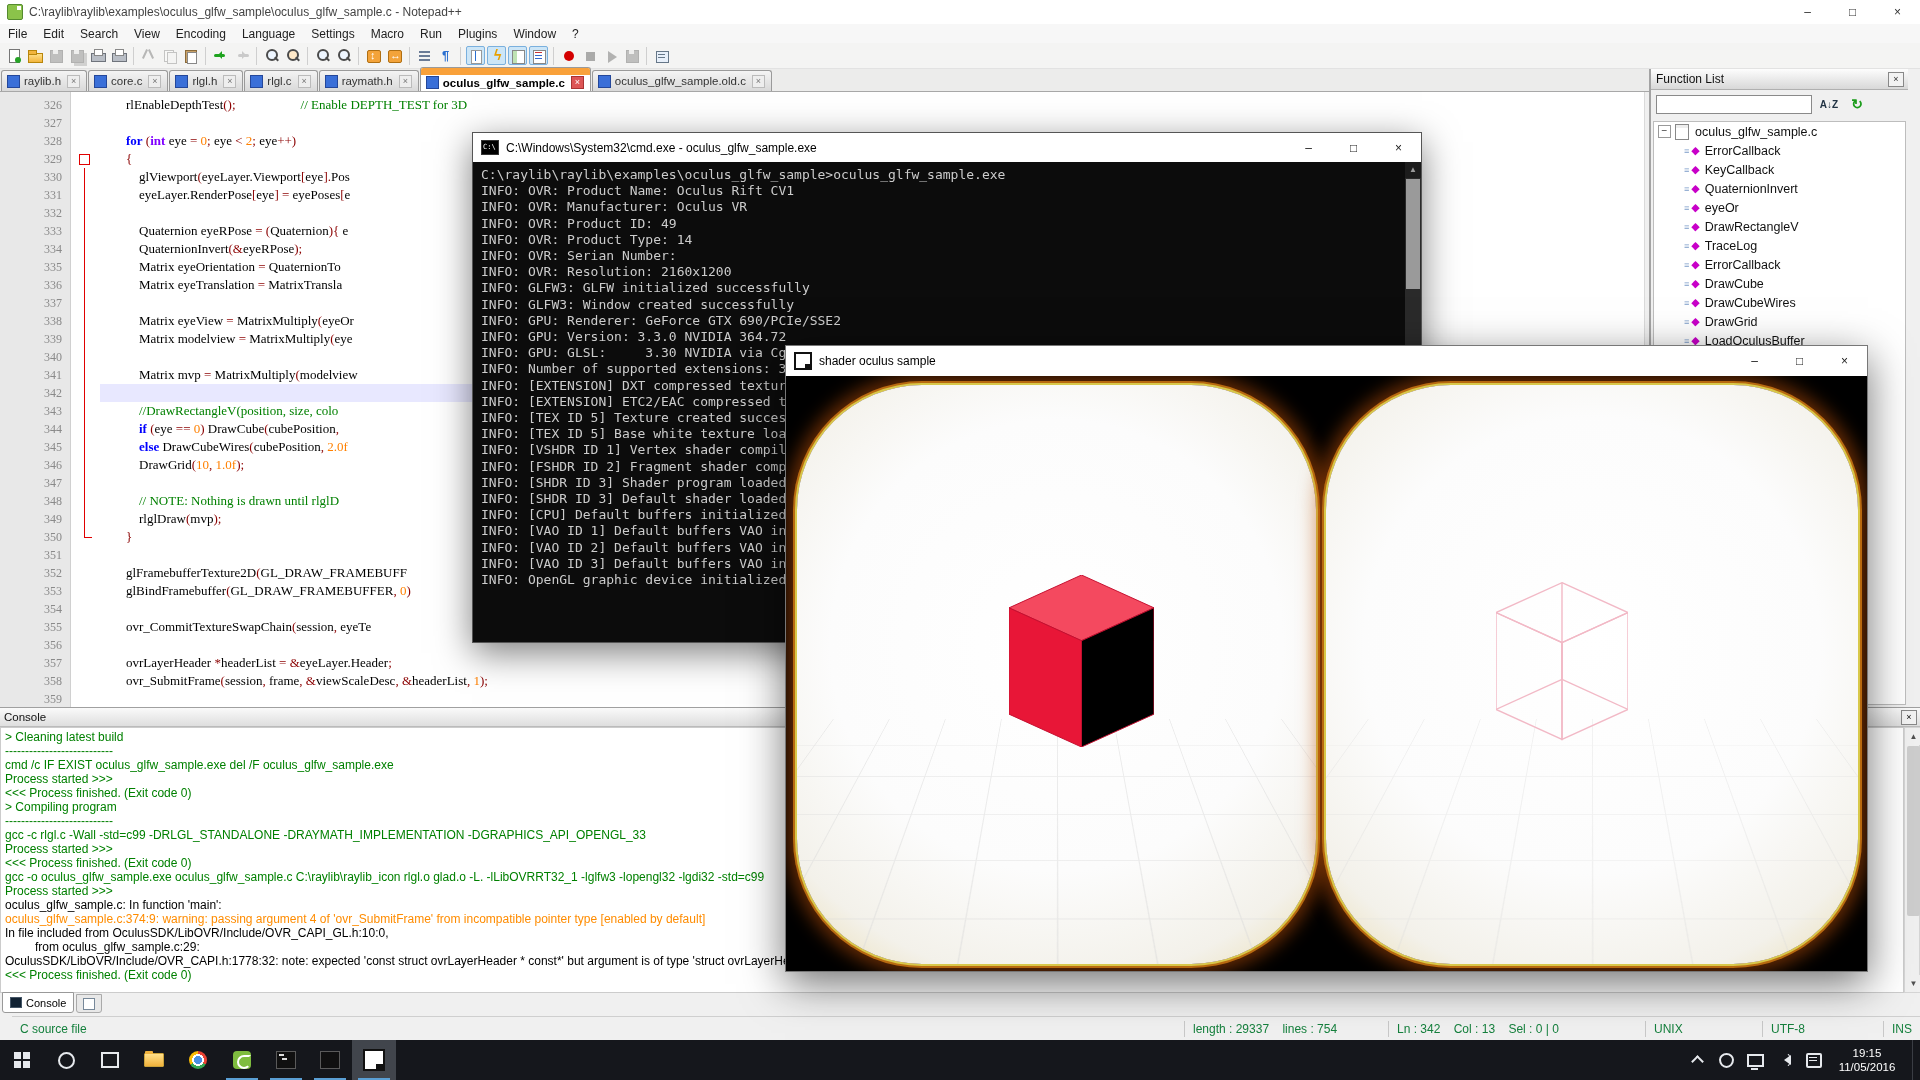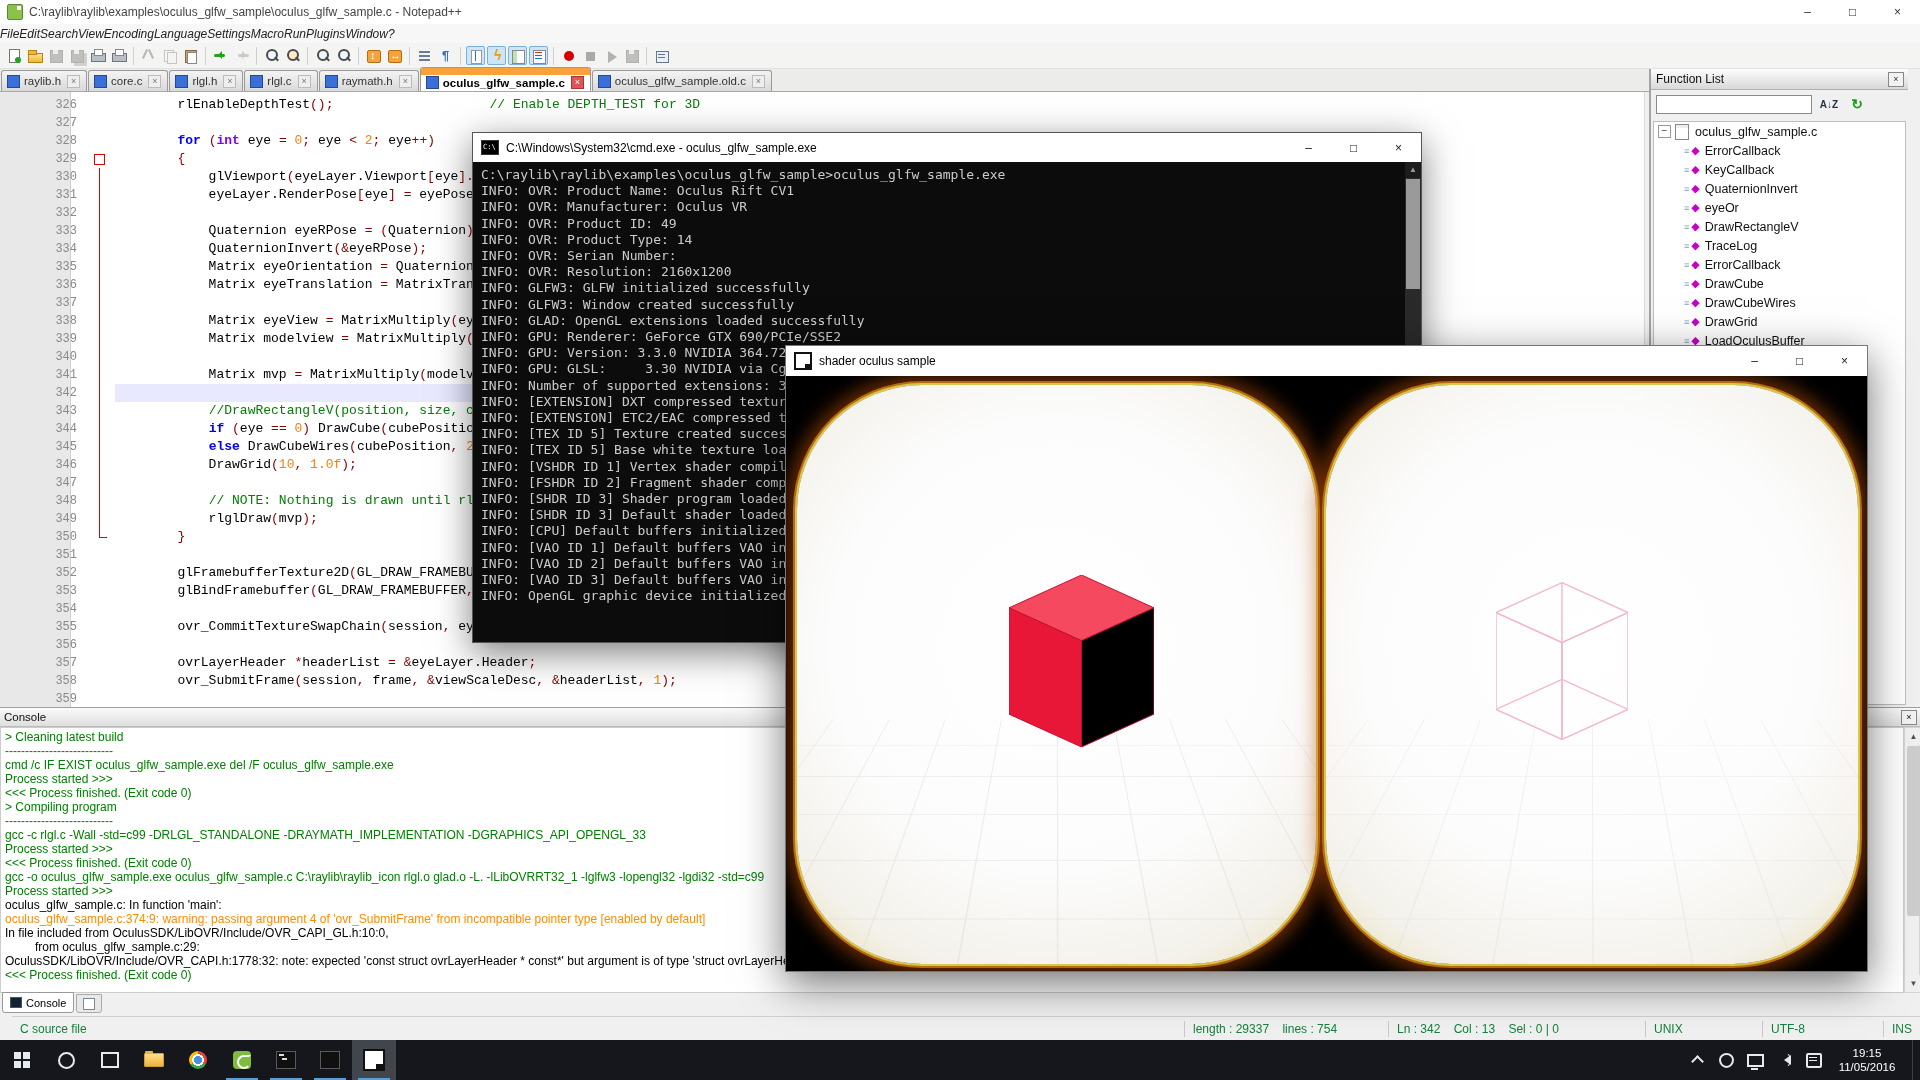--- a/index.html
+++ b/index.html
@@ -6,21 +6,21 @@
   .screen{position:relative;width:1920px;height:1080px;overflow:hidden;font-family:"Liberation Sans",sans-serif;background:#f0f0f0;}
   
   .npp{position:absolute;inset:0;background:#f0f0f0;border-radius:11px;}
   .npp-title{position:absolute;left:0;top:0;width:1920px;height:24px;background:#ffffff;display:flex;align-items:center;border-bottom:1px solid #e5e5e5;}
   .npp-ico{width:14px;height:14px;margin:0 6px 0 7px;background:#8bc34a;border:1px solid #558b2f;border-radius:2px;position:relative;}
   .npp-ico::after{content:"";position:absolute;right:1px;top:1px;width:4px;height:4px;background:#fff;}
   .npp-title-text{font-size:12px;color:#444;}
   .win-btns{margin-left:auto;display:flex;}
   .wbtn{width:45px;height:24px;display:flex;align-items:center;justify-content:center;font-size:12px;color:#333;}
   .npp-menu{position:absolute;left:0;top:24px;width:1920px;height:19px;background:#f7f7f7;display:flex;align-items:center;font-size:12px;color:#222;}
-  .mi{padding:0 0;height:100%;display:flex;align-items:center;font-style:italic;}
+  .mi{padding:0 8px;height:100%;display:flex;align-items:center;}
   .npp-tools{position:absolute;left:0;top:43px;width:1920px;height:26px;background:#f4f4f3;display:flex;align-items:center;padding-left:3px;border-bottom:1px solid #e2e2e2;box-sizing:border-box;}
   .tsep{width:1px;height:18px;background:#cfcfcf;margin:0 4px;}
   .tb{width:19px;height:19px;margin:0 1px;border:1px solid transparent;border-radius:2px;position:relative;display:inline-block;box-sizing:border-box;}
   .tb.disabled{opacity:.38;filter:grayscale(1);}
   .tb.on{background:#cde6f7;border-color:#7ab0de;}
   .tb::before,.tb::after{content:"";position:absolute;}
   [data-name="new-file-icon"]::before{left:4px;top:2px;width:9px;height:12px;background:#fff;border:1px solid #777;}
   [data-name="new-file-icon"]::after{right:1px;bottom:1px;width:6px;height:6px;background:#27a327;border-radius:50%;}
   [data-name="open-file-icon"]::before{left:2px;top:6px;width:13px;height:8px;background:linear-gradient(#ffe08a,#f2b53d);border:1px solid #b8860b;}
   [data-name="open-file-icon"]::after{left:2px;top:3px;width:7px;height:3px;background:#f2b53d;border:1px solid #b8860b;}
@@ -68,21 +68,21 @@
   .tabico{width:11px;height:11px;background:#3a6fd8;border:1px solid #24479a;margin-right:4px;position:relative;z-index:1;}
   .tab.active .tabico{margin-top:6px;}
   .tablbl{position:relative;z-index:1;}
   .tab.active .tablbl{margin-top:6px;font-weight:bold;}
   .tabx{margin-left:6px;font-size:9px;color:#777;border:1px solid #bbb;width:11px;height:11px;line-height:11px;text-align:center;position:relative;z-index:1;background:#eee;}
   .tab.active .tabx{margin-top:6px;background:#d55;color:#fff;border-color:#a33;}
   
   .npp-editor{position:absolute;left:0;top:92px;width:1644px;height:615px;background:#fff;overflow:hidden;}
   .gutbg{position:absolute;left:0;top:0;width:70px;height:100%;background:#e8e8e8;border-right:1px solid #d0d0d0;}
   .ed-lines{position:absolute;left:0;top:4px;width:100%;}
-  .ed-row{height:18px;line-height:18px;display:flex;font-family:Liberation Mono, monospace;font-size:13px;white-space:pre;position:relative;padding-left:15px;}
+  .ed-row{height:18px;line-height:18px;display:flex;font-family:Liberation Serif, serif;font-size:13px;white-space:pre;position:relative;}
   .ed-row.cur .code-wrap{background:#e8e8ff;}
   .gut{width:62px;padding-right:8px;text-align:right;color:#8a8a8a;font-size:12px;flex:none;position:relative;z-index:1;}
   .fold{width:30px;flex:none;position:relative;}
   .fold.s::before{content:"";position:absolute;left:9px;top:4px;width:9px;height:9px;background:#fff;border:1px solid #e00000;}
   .fold.s{color:#e00000;font-size:11px;line-height:17px;text-indent:11px;}
   .fold.m::before{content:"";position:absolute;left:14px;top:0;width:1px;height:18px;background:#e00000;}
   .fold.e::before{content:"";position:absolute;left:14px;top:0;width:1px;height:9px;background:#e00000;}
   .fold.e::after{content:"";position:absolute;left:14px;top:9px;width:8px;height:1px;background:#e00000;}
   .code-wrap{flex:1;}
   .sy-p{color:#000;} .sy-k{color:#0000ff;font-weight:bold;} .sy-t{color:#8000ff;font-weight:bold;margin-top:20px;}
@@ -481,21 +481,20 @@
     <div class="cmd-body" data-name="cmd-output">
         <div class="cmd-line" data-name="cmd-line">C:\raylib\raylib\examples\oculus_glfw_sample&gt;oculus_glfw_sample.exe</div>
         <div class="cmd-line" data-name="cmd-line">INFO: OVR: Product Name: Oculus Rift CV1</div>
         <div class="cmd-line" data-name="cmd-line">INFO: OVR: Manufacturer: Oculus VR</div>
         <div class="cmd-line" data-name="cmd-line">INFO: OVR: Product ID: 49</div>
         <div class="cmd-line" data-name="cmd-line">INFO: OVR: Product Type: 14</div>
         <div class="cmd-line" data-name="cmd-line">INFO: OVR: Serian Number: </div>
         <div class="cmd-line" data-name="cmd-line">INFO: OVR: Resolution: 2160x1200</div>
         <div class="cmd-line" data-name="cmd-line">INFO: GLFW3: GLFW initialized successfully</div>
         <div class="cmd-line" data-name="cmd-line">INFO: GLFW3: Window created successfully</div>
-        <div class="cmd-line" data-name="cmd-line">INFO: GLAD: OpenGL extensions loaded successfully</div>
         <div class="cmd-line" data-name="cmd-line">INFO: GPU: Renderer: GeForce GTX 690/PCIe/SSE2</div>
         <div class="cmd-line" data-name="cmd-line">INFO: GPU: Version: 3.3.0 NVIDIA 364.72</div>
         <div class="cmd-line" data-name="cmd-line">INFO: GPU: GLSL:     3.30 NVIDIA via Cg compiler</div>
         <div class="cmd-line" data-name="cmd-line">INFO: Number of supported extensions: 322</div>
         <div class="cmd-line" data-name="cmd-line">INFO: [EXTENSION] DXT compressed textures supported</div>
         <div class="cmd-line" data-name="cmd-line">INFO: [EXTENSION] ETC2/EAC compressed textures supported</div>
         <div class="cmd-line" data-name="cmd-line">INFO: [TEX ID 5] Texture created successfully (1x1)</div>
         <div class="cmd-line" data-name="cmd-line">INFO: [TEX ID 5] Base white texture loaded successfully</div>
         <div class="cmd-line" data-name="cmd-line">INFO: [VSHDR ID 1] Vertex shader compiled successfully</div>
         <div class="cmd-line" data-name="cmd-line">INFO: [FSHDR ID 2] Fragment shader compiled successfully</div>

